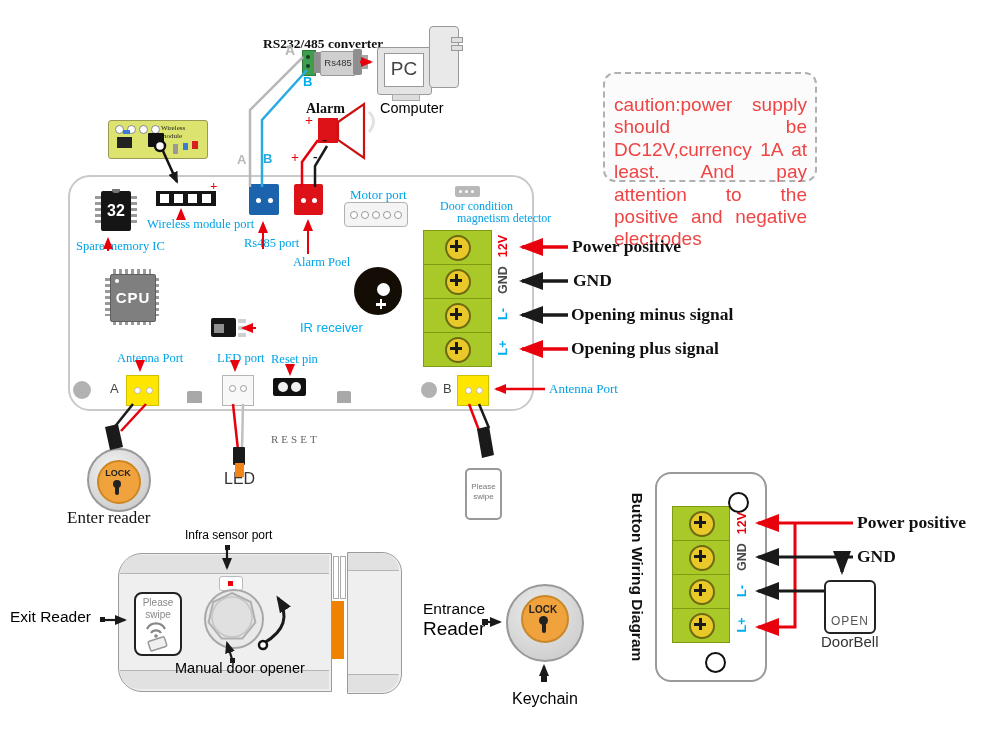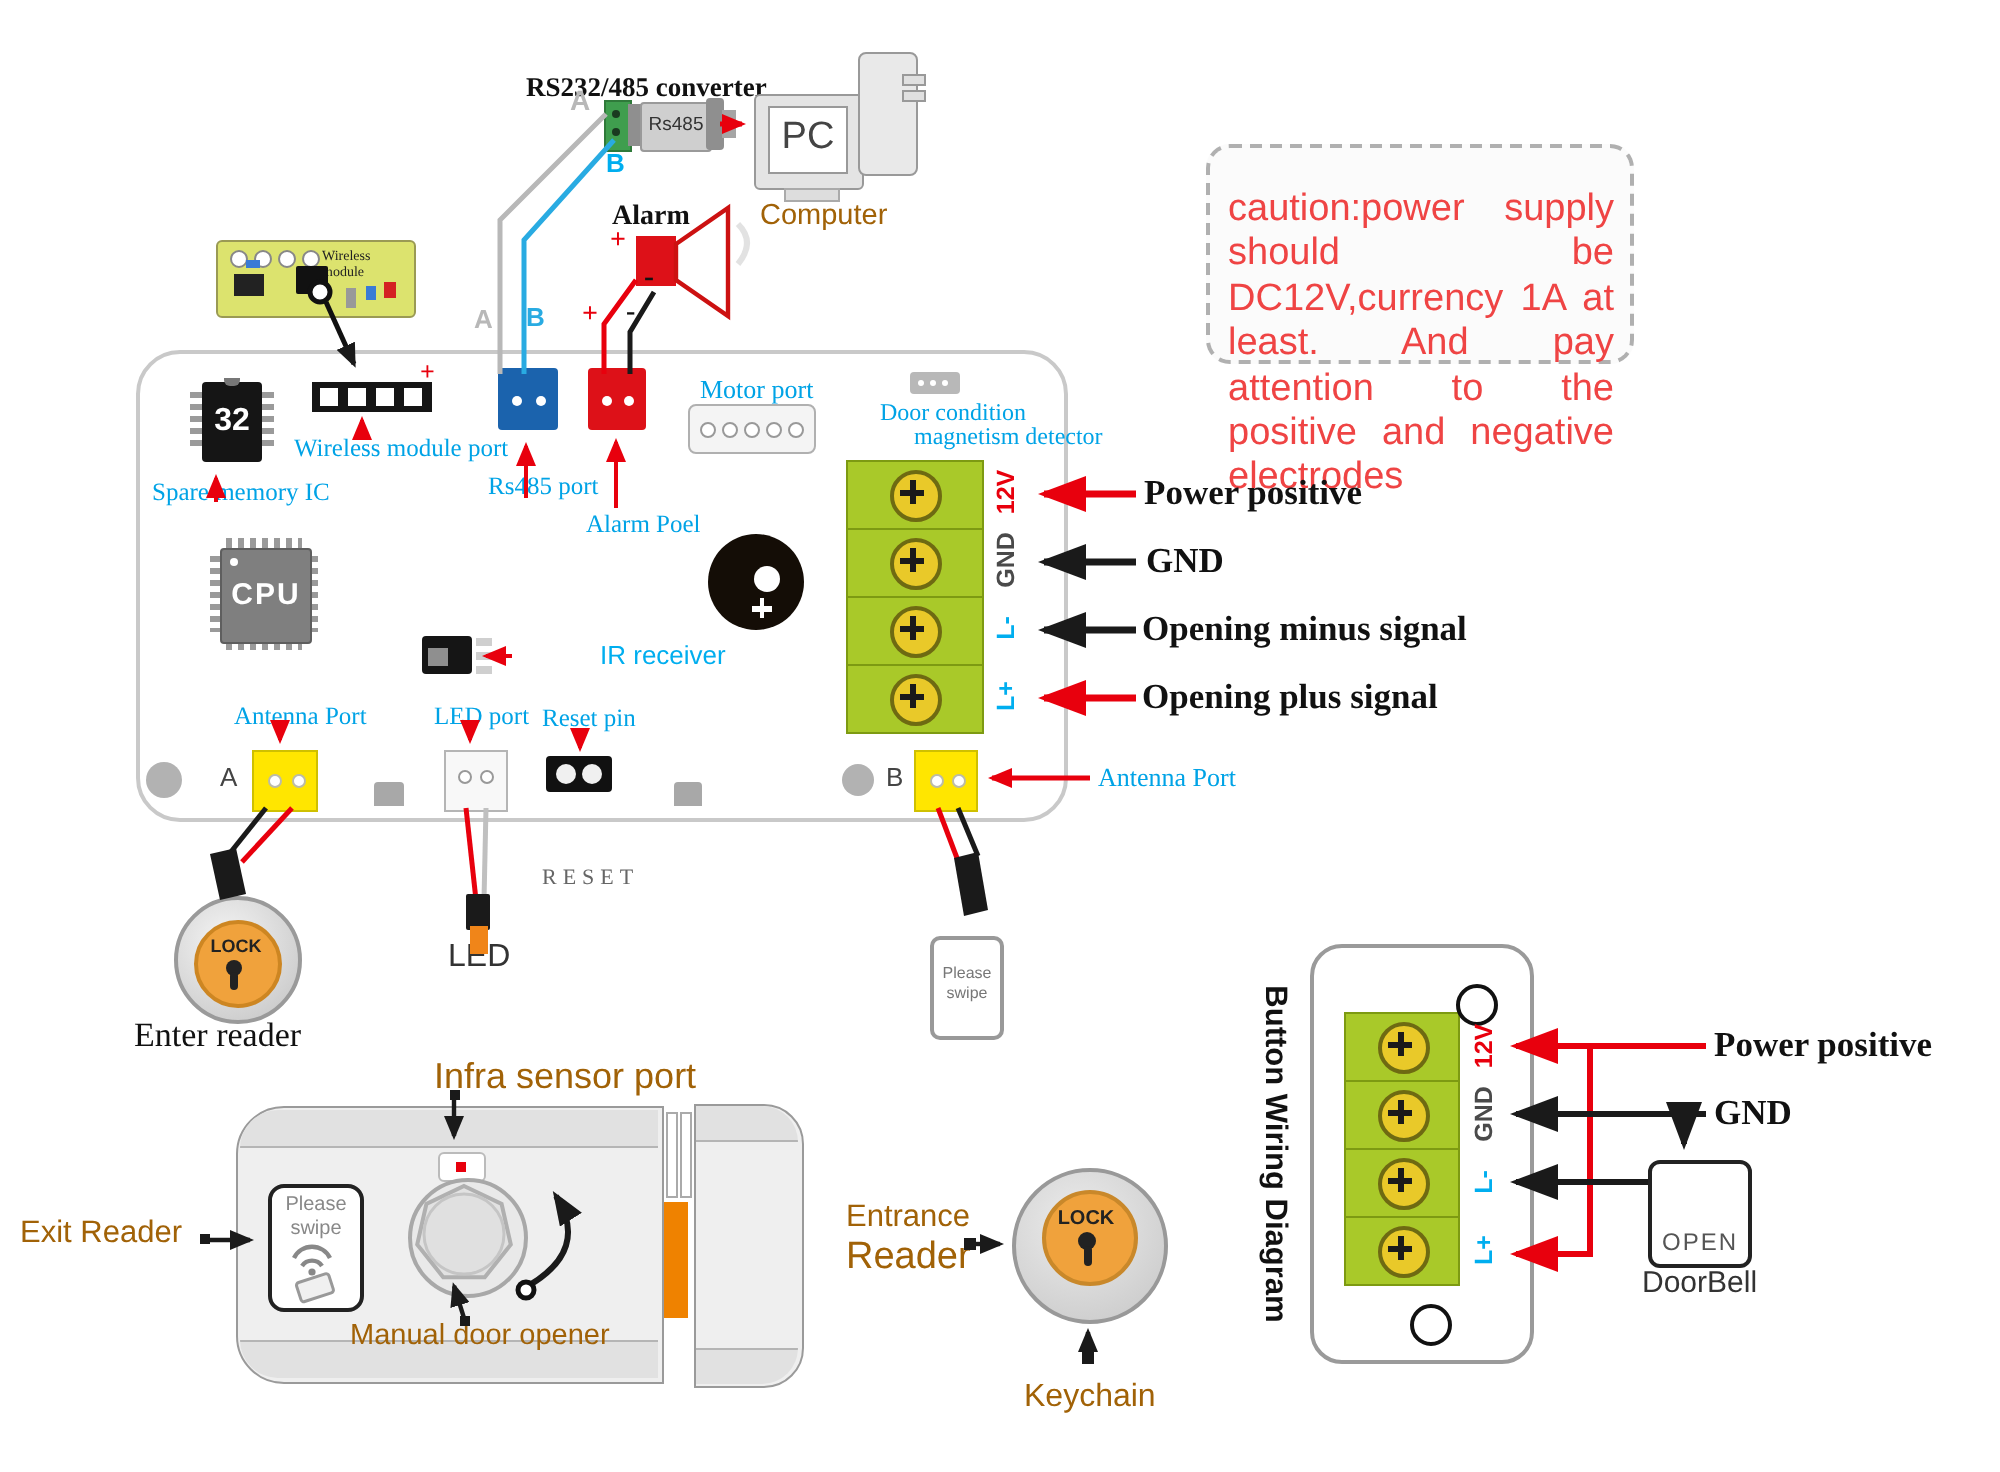--- a/index.html
+++ b/index.html
@@ -1,21 +1,21 @@
 <!DOCTYPE html>
 <html><head>
 <meta charset="utf-8">
 <style>
   html,body{margin:0;padding:0;background:#fff;}
   #stage{position:relative;width:1000px;height:736px;background:#fff;overflow:hidden;
          font-family:"Liberation Sans",sans-serif;}
   .a{position:absolute;}
   .cy{color:#00a3e6;font-family:"Liberation Serif",serif;font-size:12.5px;white-space:nowrap;}
   .bs{font-family:"Liberation Serif",serif;font-weight:bold;color:#111;white-space:nowrap;}
-  .sn{font-family:"Liberation Sans",sans-serif;color:#a16207;white-space:nowrap;}
+  .sn{font-family:"Liberation Sans",sans-serif;color:#000000;white-space:nowrap;}
   .dot{border-radius:50%;background:#fff;}
   .vlab{width:40px;height:14px;font:bold 12.5px "Liberation Sans",sans-serif;text-align:center;
         transform:rotate(-90deg);white-space:nowrap;}
   .c-red{color:#e8000d}.c-gray{color:#4a4a4a}.c-cyan{color:#00aeef}
   .cell{background:#a9c929;border:1px solid #7d9a12;}
   .screw{border-radius:50%;background:#e9c929;border:2px solid #6e6a12;}
   .screw .h{position:absolute;left:3px;top:7.5px;width:12px;height:3px;background:#1a1a1a;}
   .screw .v{position:absolute;left:7.5px;top:3px;width:3px;height:12px;background:#1a1a1a;}
   .pinsH{background:repeating-linear-gradient(90deg,#9a9a9a 0 3px,transparent 3px 6px);}
   .pinsV{background:repeating-linear-gradient(180deg,#9a9a9a 0 3px,transparent 3px 6px);}
@@ -206,21 +206,21 @@
       <div>swipe</div>
     </div>
   </div>
 
   <div class="a" style="left:118px;top:553px;width:212px;height:137px;background:#efefef;border:1.5px solid #9a9a9a;border-radius:24px 0 0 24px;"></div>
   <div class="a" style="left:120px;top:555px;width:209px;height:18px;background:#e1e1e1;border-bottom:1px solid #b5b5b5;border-radius:22px 0 0 0;"></div>
   <div class="a" style="left:120px;top:670px;width:209px;height:18px;background:#e1e1e1;border-top:1px solid #b5b5b5;border-radius:0 0 0 22px;"></div>
   <div class="a" style="left:219px;top:576px;width:22px;height:13px;background:#fff;border:1.5px solid #bbb;border-radius:3px;">
     <div class="a" style="left:8px;top:4px;width:5px;height:5px;background:#e8000d;"></div>
   </div>
-  <div class="a sn" style="left:185px;top:528px;font-size:18px;margin-left:32px;">Infra sensor port</div>
+  <div class="a sn" style="left:185px;top:528px;font-size:12px;">Infra sensor port</div>
   <div class="a" style="left:134px;top:592px;width:44px;height:60px;background:#fff;border:2.5px solid #222;border-radius:8px;">
     <div style="margin-top:3px;font-size:10px;color:#888;text-align:center;line-height:1.15;">
       <div>Please</div>
       <div>swipe</div>
     </div>
   </div>
   <div class="a sn" style="left:10px;top:608px;font-size:15.5px;">Exit Reader</div>
   <div class="a" style="left:204px;top:589px;width:56px;height:56px;border-radius:50%;background:#e9e9e9;border:2px solid #a8a8a8;"></div>
   <div class="a sn" style="left:175px;top:660px;font-size:14.5px;">Manual door opener</div>
   <div class="a" style="left:333px;top:556px;width:4px;height:41px;background:#fff;border:1px solid #aaa;"></div>

